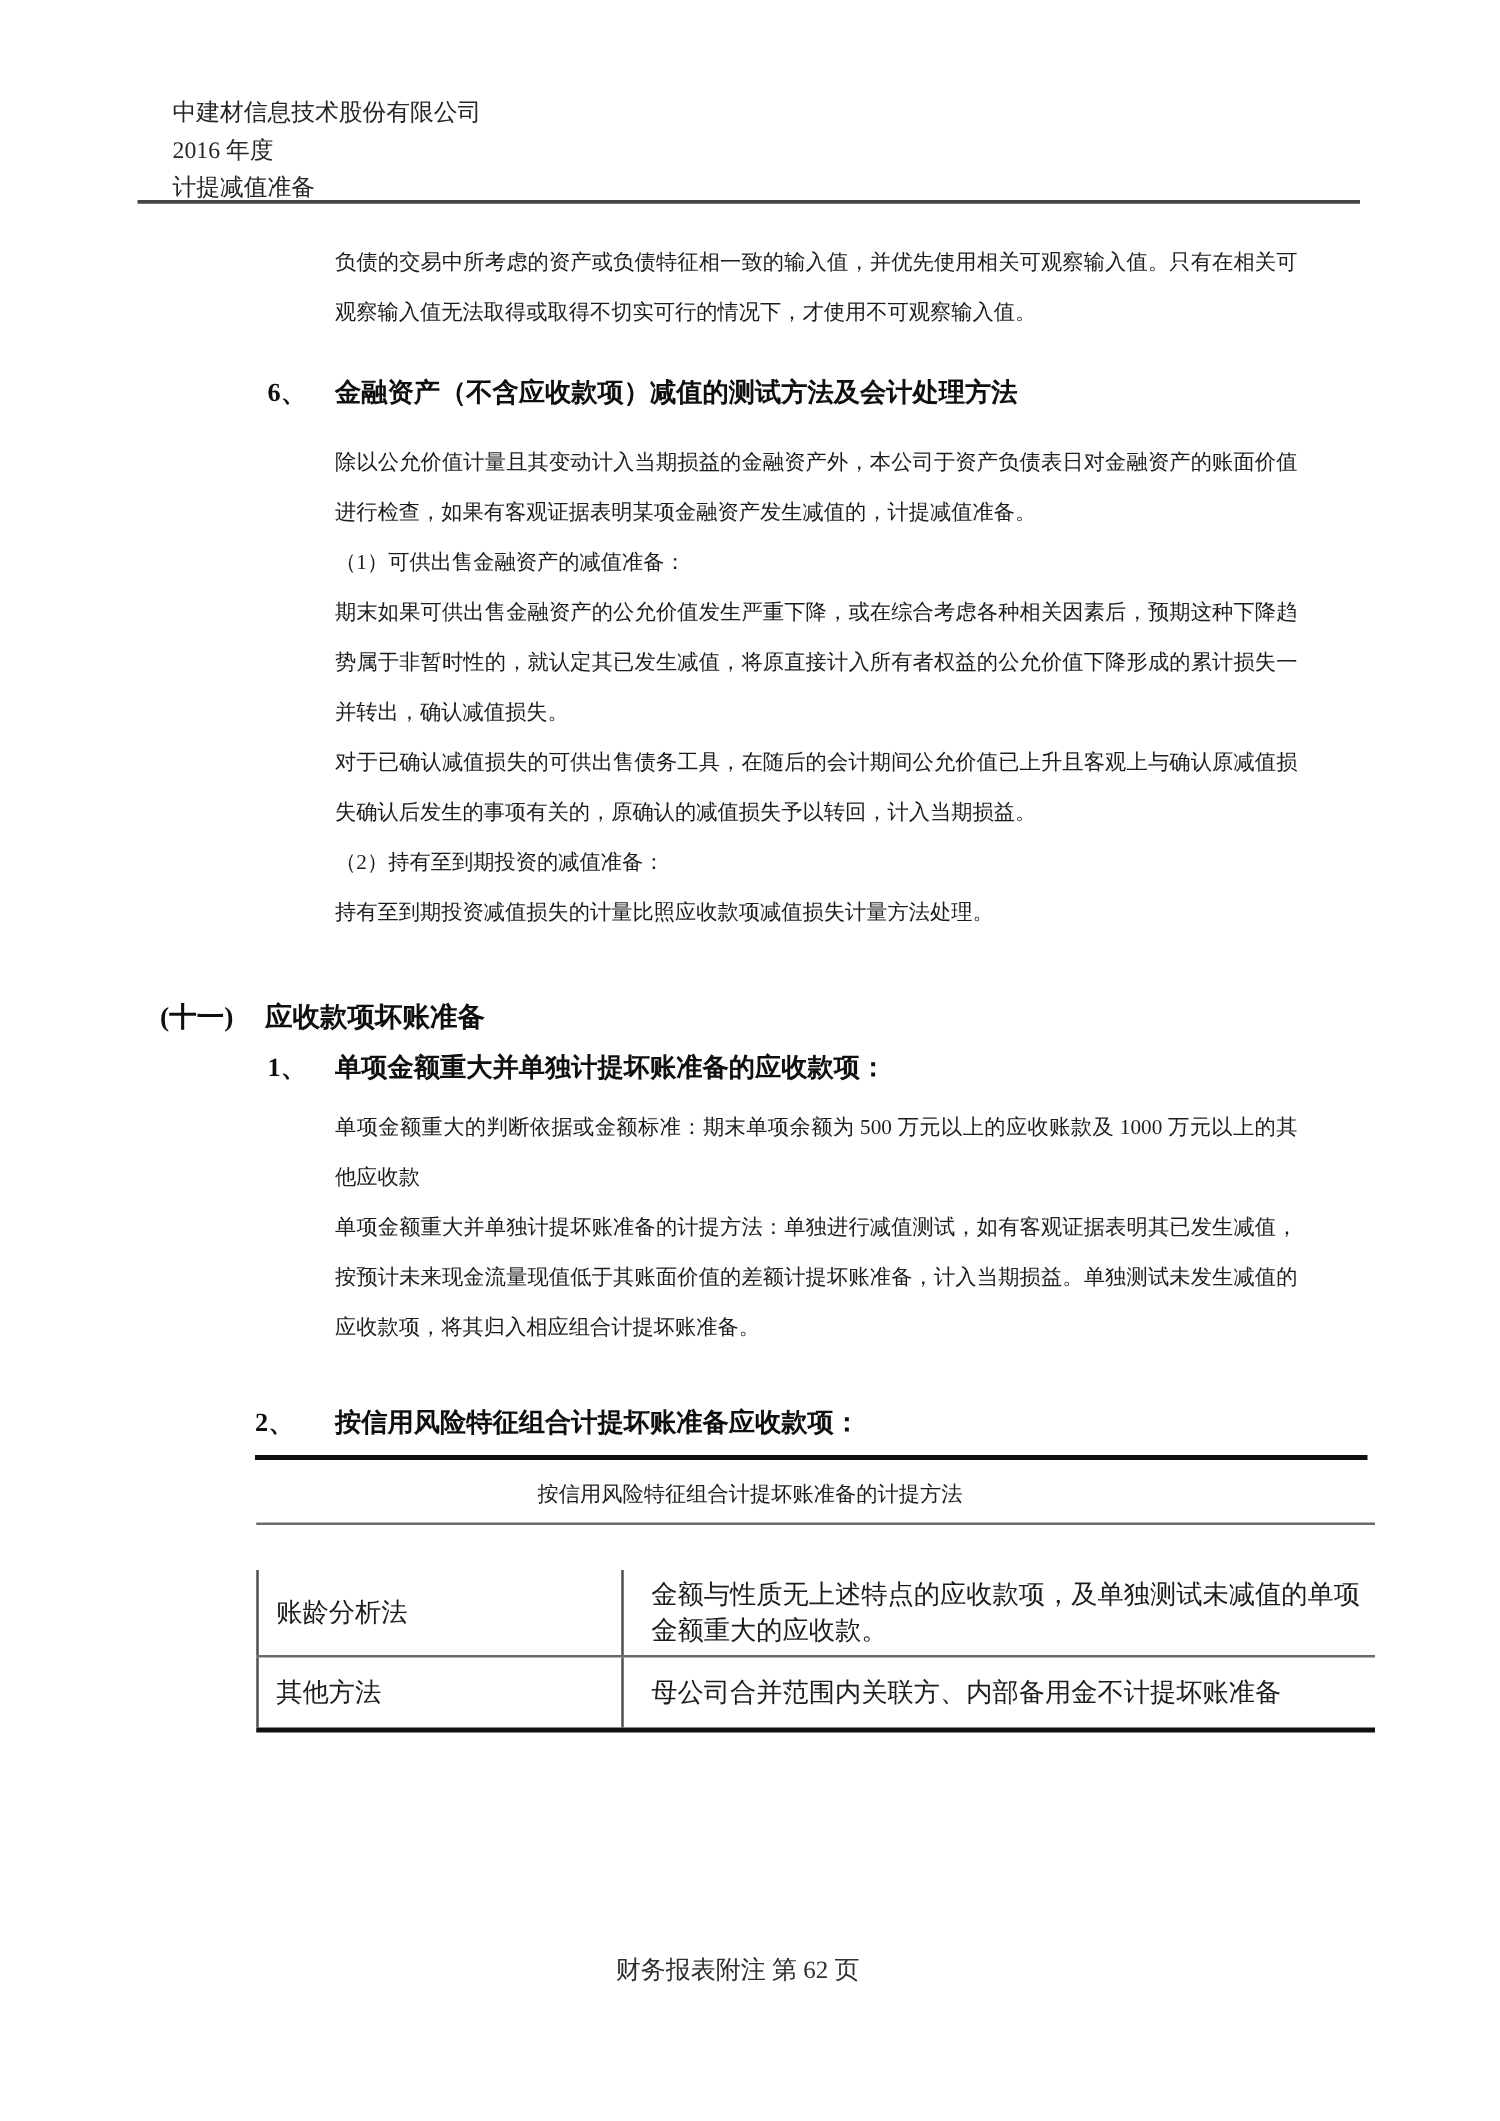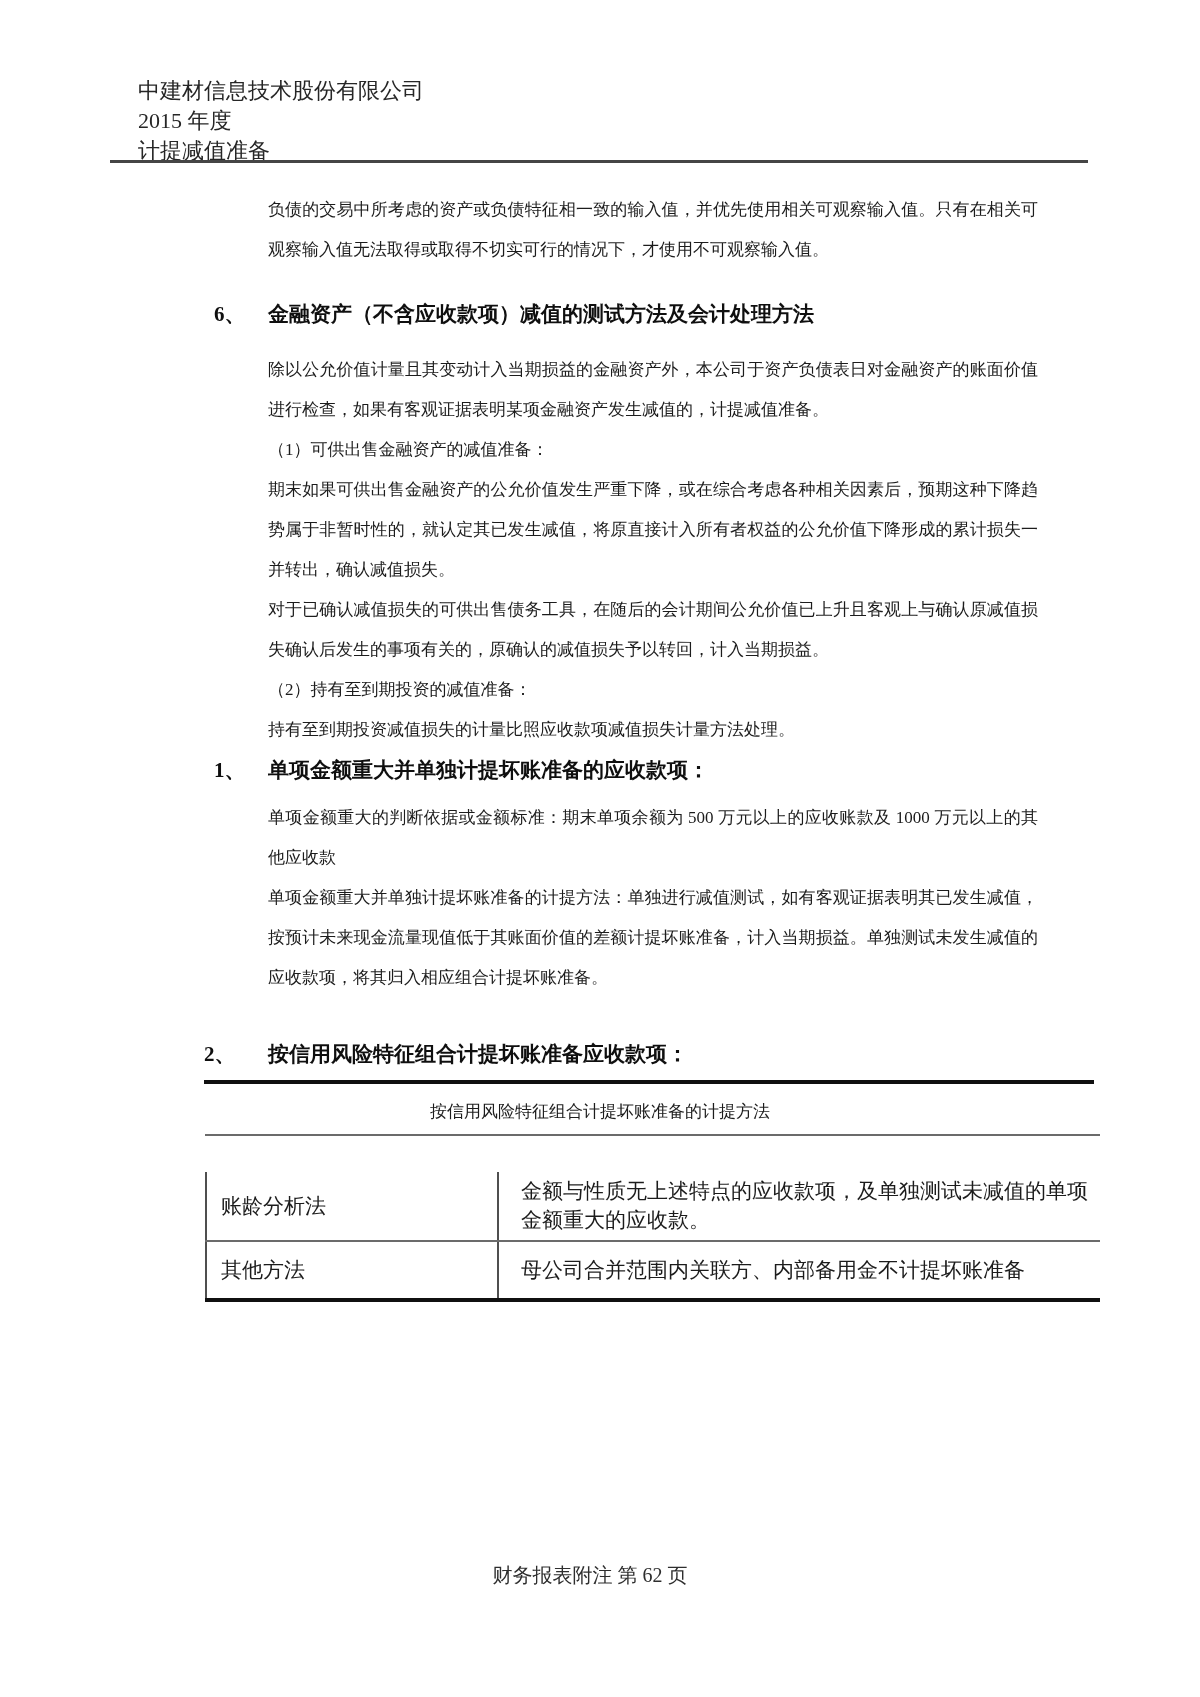--- a/index.html
+++ b/index.html
@@ -7,21 +7,21 @@
     position:relative;
     width:1200px;height:1697px;
     background:#ffffff;
     font-family:"Liberation Serif","DejaVu Serif",serif;
     color:#1c1c1c;
     overflow:hidden;
   }
   
   .doc-header{
     position:absolute;top:76px;left:138px;
-    font-size:22px;line-height:30px;color:#262626;
+    font-size:19px;line-height:30px;color:#262626;
   }
   .header-rule{
     position:absolute;top:160px;left:110px;
     width:978px;height:3px;background:#454545;
   }
   
   .content{position:absolute;top:190px;left:0;width:1200px;}
   .body-p{
     margin:0 0 0 268px;width:770px;
     font-size:17px;line-height:40px;
@@ -74,21 +74,21 @@
     text-align:center;font-size:20px;color:#2e2e2e;
   }
 </style>
 </head>
 <body>
 
 <div class="page">
 
   <div class="doc-header">
     <div>中建材信息技术股份有限公司</div>
-    <div>2015 年度</div>
+    <div>2016 年度</div>
     <div>计提减值准备</div>
   </div>
   <div class="header-rule"></div>
 
   <div class="content">
 
     <p class="body-p">负债的交易中所考虑的资产或负债特征相一致的输入值，并优先使用相关可观察输入值。只有在相关可观察输入值无法取得或取得不切实可行的情况下，才使用不可观察输入值。</p>
 
     <div class="heading-row h6-row">
       <span class="h-num">6、</span>
@@ -96,20 +96,24 @@
     </div>
     <div class="s6-paras">
       <p class="body-p">除以公允价值计量且其变动计入当期损益的金融资产外，本公司于资产负债表日对金融资产的账面价值进行检查，如果有客观证据表明某项金融资产发生减值的，计提减值准备。</p>
       <p class="body-p">（1）可供出售金融资产的减值准备：</p>
       <p class="body-p">期末如果可供出售金融资产的公允价值发生严重下降，或在综合考虑各种相关因素后，预期这种下降趋势属于非暂时性的，就认定其已发生减值，将原直接计入所有者权益的公允价值下降形成的累计损失一并转出，确认减值损失。</p>
       <p class="body-p">对于已确认减值损失的可供出售债务工具，在随后的会计期间公允价值已上升且客观上与确认原减值损失确认后发生的事项有关的，原确认的减值损失予以转回，计入当期损益。</p>
       <p class="body-p">（2）持有至到期投资的减值准备：</p>
       <p class="body-p">持有至到期投资减值损失的计量比照应收款项减值损失计量方法处理。</p>
     </div>
 
+    <div class="s11-row">
+      <span class="s11-num">(十一)</span>
+      <span class="h-title">应收款项坏账准备</span>
+    </div>
 
     <div class="heading-row sub1-row">
       <span class="h-num">1、</span>
       <span class="h-title">单项金额重大并单独计提坏账准备的应收款项：</span>
     </div>
     <div class="sub1-paras">
       <p class="body-p">单项金额重大的判断依据或金额标准：期末单项余额为 500 万元以上的应收账款及 1000 万元以上的其他应收款</p>
       <p class="body-p">单项金额重大并单独计提坏账准备的计提方法：单独进行减值测试，如有客观证据表明其已发生减值，按预计未来现金流量现值低于其账面价值的差额计提坏账准备，计入当期损益。单独测试未发生减值的应收款项，将其归入相应组合计提坏账准备。</p>
     </div>
 

